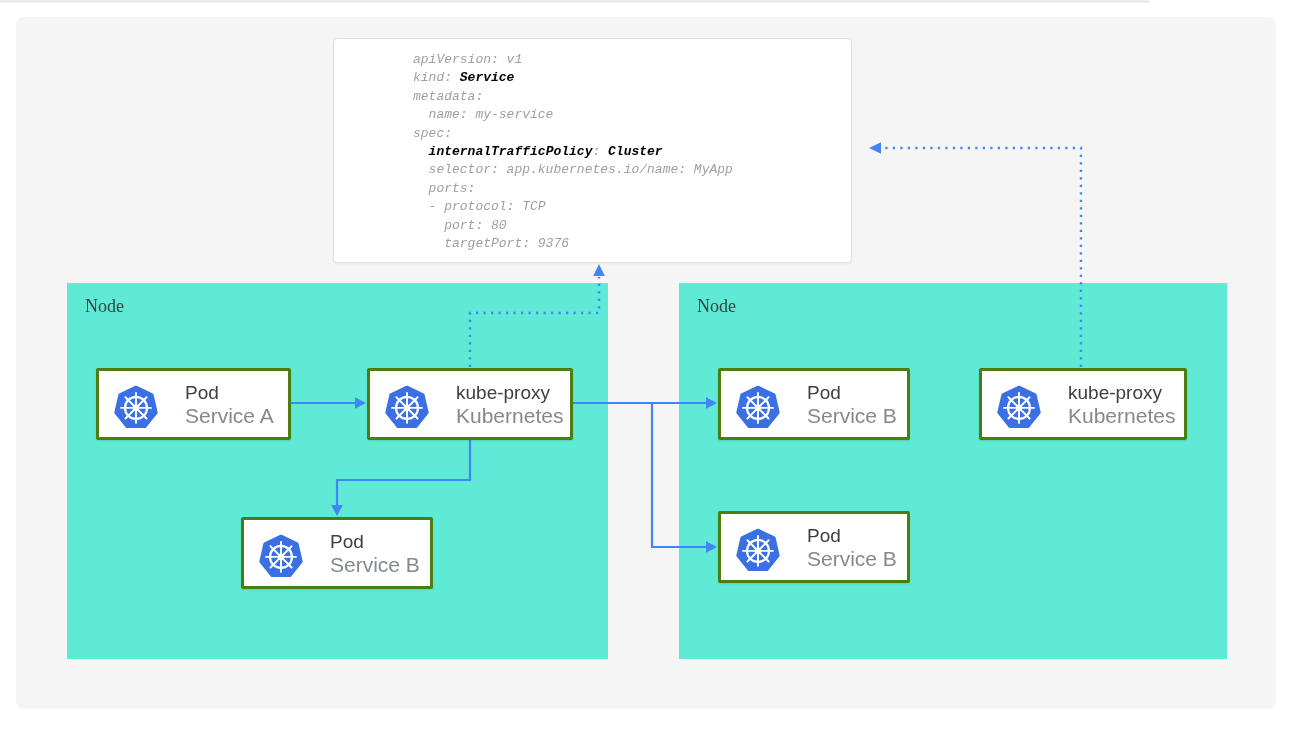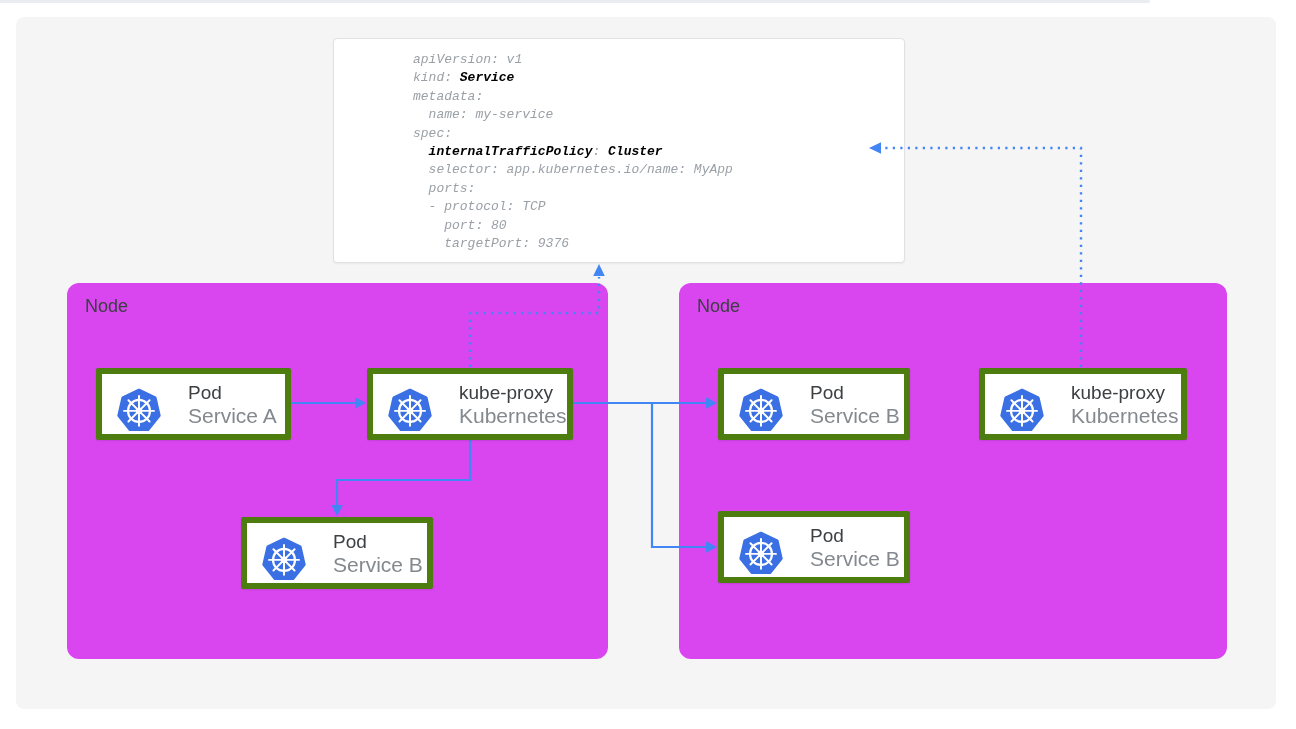--- a/index.html
+++ b/index.html
@@ -2,32 +2,32 @@
 <html><head>
 <meta charset="utf-8">
 <style>
   html,body{margin:0;padding:0;background:#ffffff;}
   .stage{position:relative;width:1296px;height:729px;background:#ffffff;overflow:hidden;
          font-family:"Liberation Sans",sans-serif;}
   .top-accent{position:absolute;left:0;top:0;width:1150px;height:3px;background:#e9edf2;
               border-radius:0 2px 2px 0;}
   .panel{position:absolute;left:16px;top:17px;width:1260px;height:692px;background:#f5f5f6;
          border-radius:8px;}
-  .node{position:absolute;background:#d946ef;border-radius:12px;}
+  .node{position:absolute;background:#5eead4;border-radius:0;font-family:Liberation Serif, serif;}
   .node-left{left:67px;top:283px;width:541px;height:376px;}
   .node-right{left:679px;top:283px;width:548px;height:376px;}
   .node-label{position:absolute;left:18px;top:13px;font-size:18px;color:#3c4043;}
-  .yaml-card{position:absolute;left:333px;top:38px;width:572px;height:225px;background:#ffffff;
+  .yaml-card{position:absolute;left:333px;top:38px;width:519px;height:225px;background:#ffffff;
              border:1px solid #dfe1e5;border-radius:4px;box-sizing:border-box;
              box-shadow:0 1px 2px rgba(0,0,0,0.05);}
   .code{position:absolute;left:79px;top:12px;margin:0;
         font-family:"Liberation Mono",monospace;font-style:italic;font-size:13px;
         line-height:18.4px;color:#9aa0a6;white-space:pre;}
   .code .b{font-weight:bold;color:#000000;}
-  .card{position:absolute;height:72px;background:#ffffff;border:6px solid #4d7c0f;
+  .card{position:absolute;height:72px;background:#ffffff;border:3px solid #4d7c0f;
         border-radius:2px;box-sizing:border-box;display:flex;align-items:center;
         box-shadow:0 1px 2px rgba(0,0,0,0.10);}
   .card .logo{position:absolute;left:15px;top:14px;width:44px;height:44px;}
   .card .txt{position:absolute;left:86px;top:50%;transform:translateY(-50%);}
   .card .title{font-size:19px;color:#3c4043;line-height:24px;}
   .card .sub{font-size:21px;color:#83898f;line-height:22px;}
   .overlay{position:absolute;left:0;top:0;width:1296px;height:729px;pointer-events:none;}
   .hidden-defs{position:absolute;width:0;height:0;overflow:hidden;}
 </style>
 </head>

